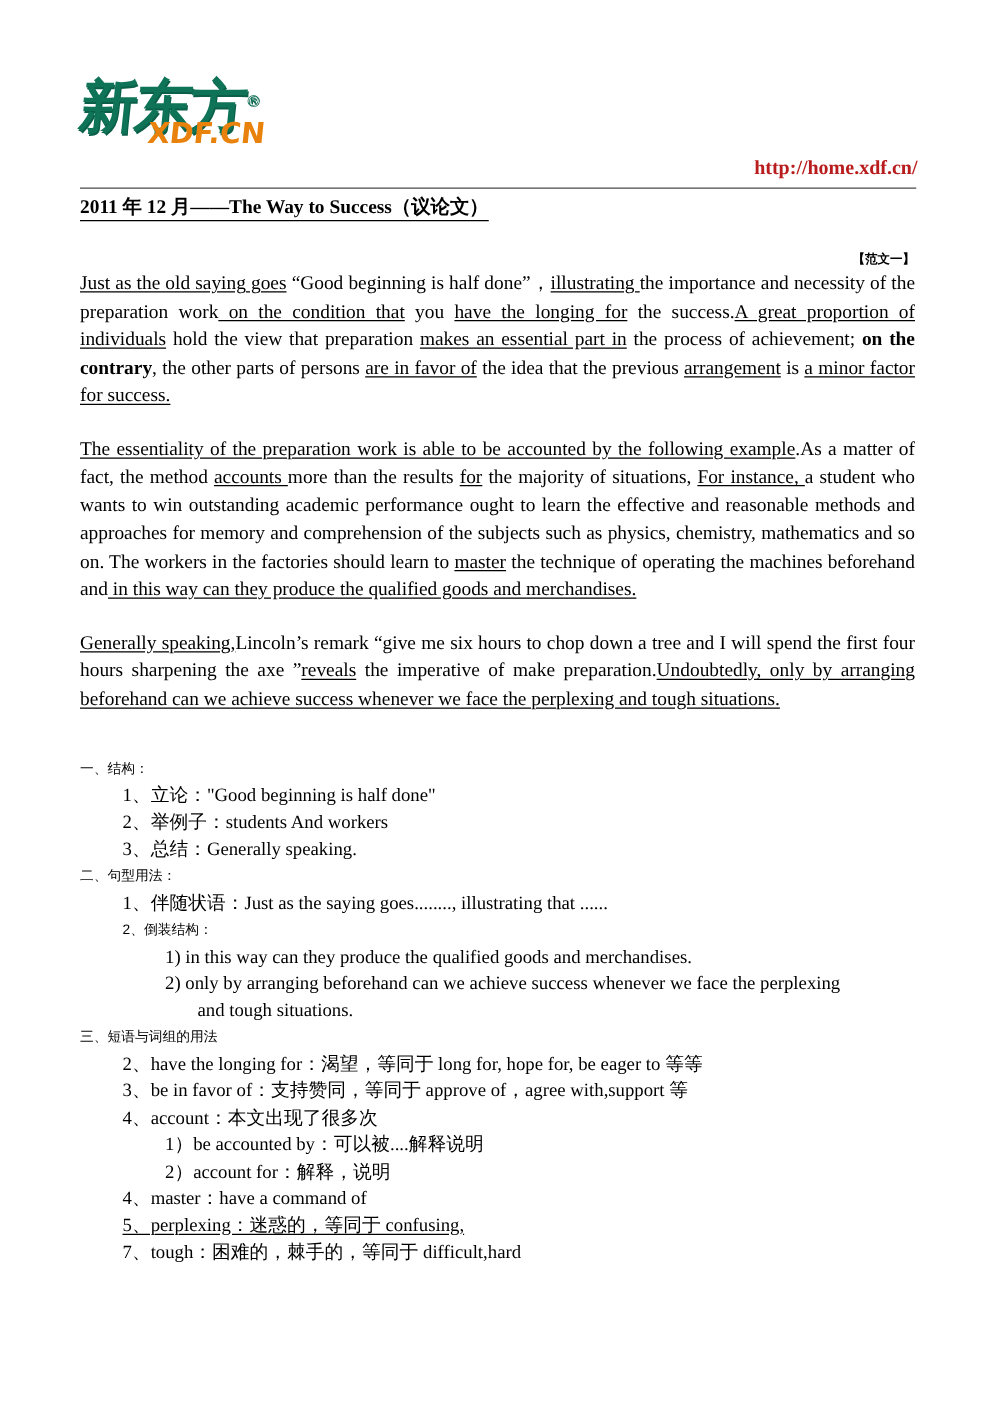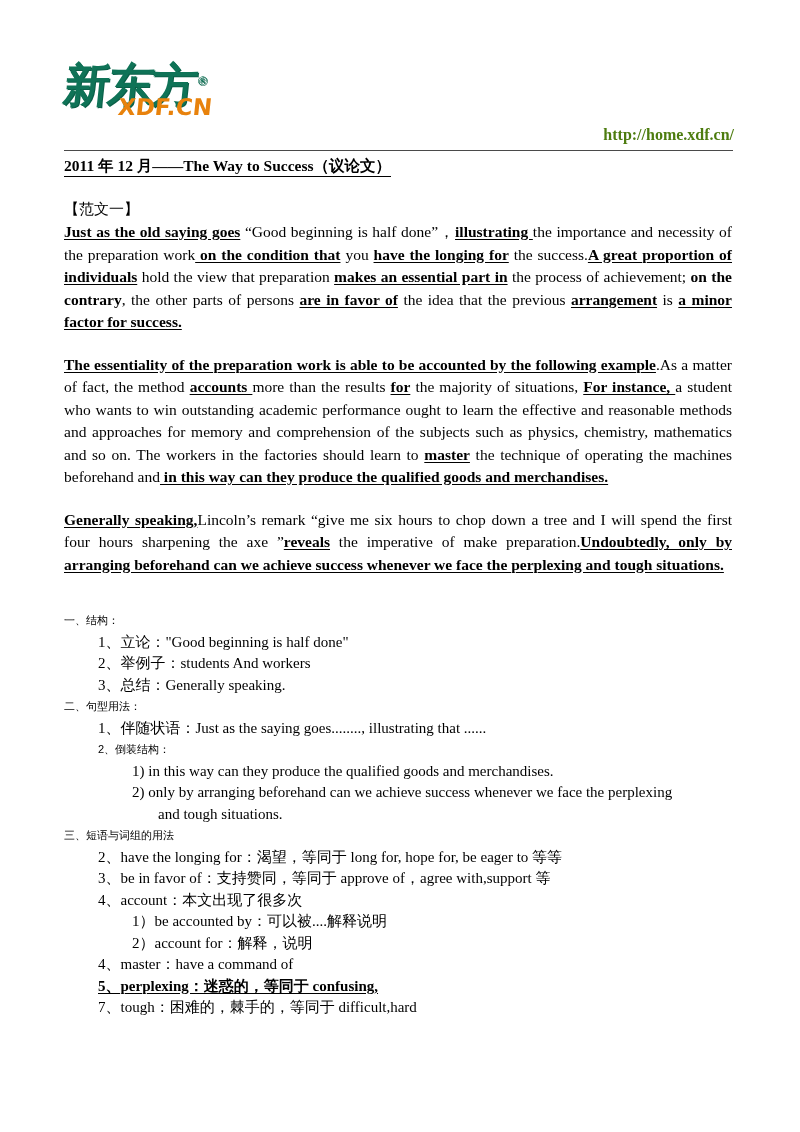--- a/index.html
+++ b/index.html
@@ -65,21 +65,21 @@
     transform: skewX(-6deg);
   }
   .site-url {
     position: absolute;
     right: 66px;
     top: 126px;
     font-family: "Liberation Serif", serif;
     font-weight: bold;
     font-style: normal;
     font-size: 16px;
-    color: #4d7c0f;
+    color: #b91c1c;
   }
   .hrule {
     position: absolute;
     left: 64px;
     top: 150px;
     width: 669px;
     border-top: 1.6px solid #4a4a4a;
   }
 
   
@@ -103,35 +103,36 @@
   .prompt {
     font-size: 15.5px;
     line-height: 22.5px;
     text-align: justify;
     text-justify: inter-word;
     margin: 2px 0 0 0;
   }
   .prompt .l2 { display:block; }
 
   .model-label {
-    font-weight: normal;
-    font-size: 15px;
+    font-weight: bold;
+    font-size: 10px;
     margin: 22px 0 2px 0;
+    text-align: right;
   }
 
   .essay-p {
     font-size: 15.5px;
     line-height: 22.5px;
     text-align: justify;
     text-justify: inter-word;
     margin: 0 0 0 0;
   }
   .essay-p + .essay-p { margin-top: 20px; }
 
-  .u  { text-decoration: underline; text-underline-offset: 2px; font-weight: bold; }
+  .u  { text-decoration: underline; text-underline-offset: 2px; }
   .b  { font-weight: bold; }
 
   
   .analysis {
     margin-top: 34px;
     font-size: 15px;
     line-height: 21.5px;
   }
   .sec-head {
     margin: 0;

